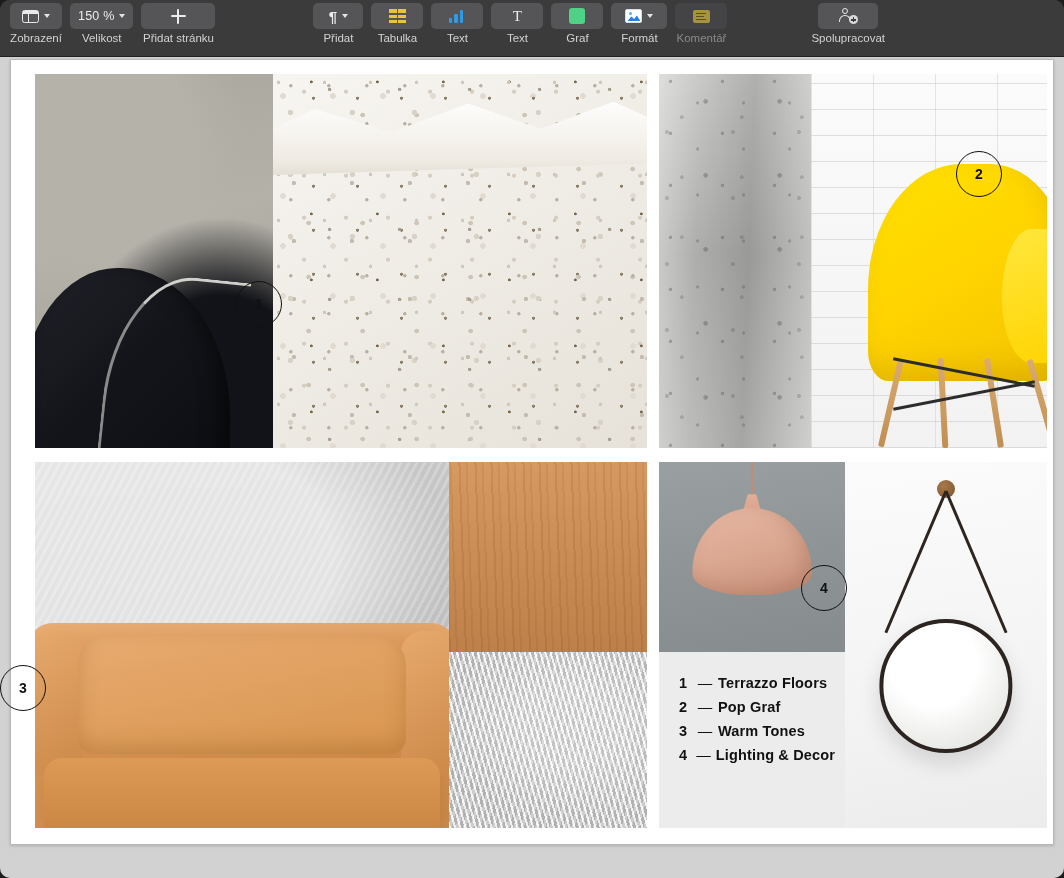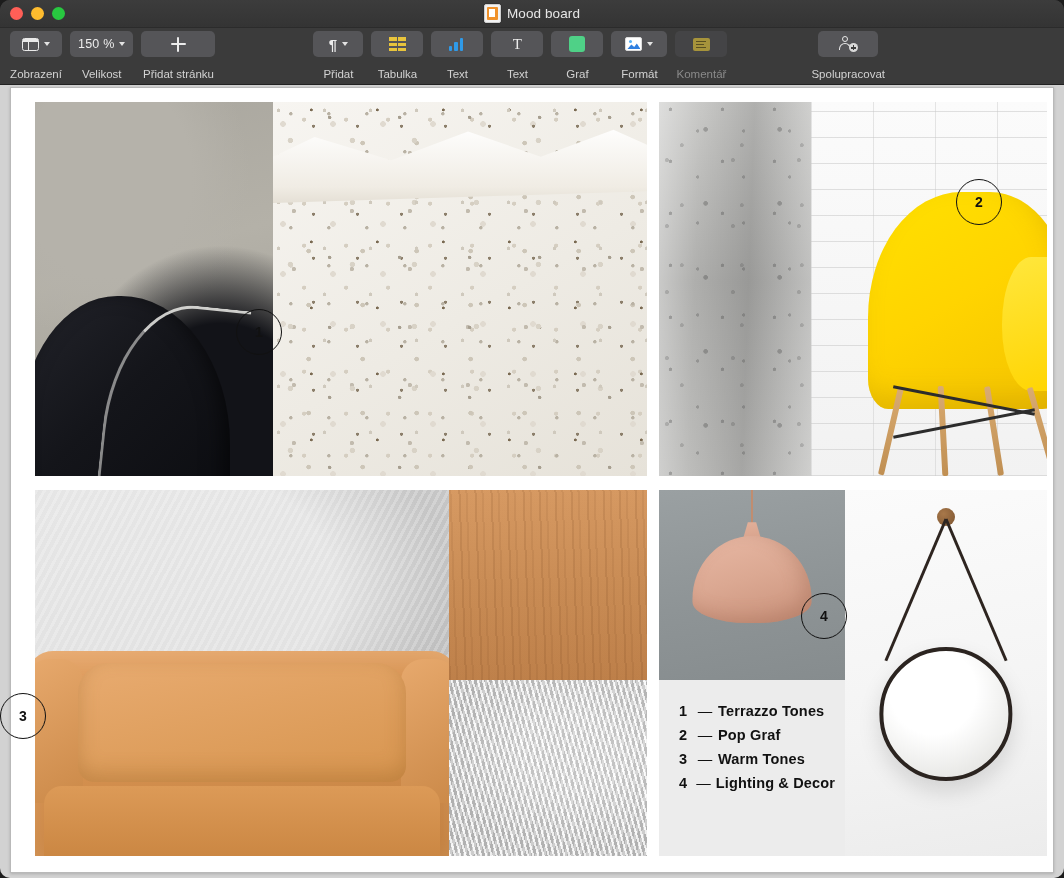--- a/index.html
+++ b/index.html
@@ -61,21 +61,21 @@
     display:flex;flex-direction:column;align-items:center;
     padding-top:3px;cursor:default;
   }
   .tb-btn{
     background:#555558;border-radius:5px;
     height:26px;min-width:40px;
     display:flex;align-items:center;justify-content:center;gap:4px;
     padding:0 8px;box-sizing:border-box;
   }
   .tb-label{
-    color:#d2d2d2;font-size:11.5px;margin-top:11px;white-space:nowrap;
+    color:#d2d2d2;font-size:11.5px;margin-top:3px;white-space:nowrap;
   }
   .tb-item.disabled .tb-btn{background:#4a4a4c;opacity:.65;}
   .tb-item.disabled .tb-label{color:#8a8a8a;}
   .chev{
     width:0;height:0;border-left:3.5px solid transparent;
     border-right:3.5px solid transparent;border-top:4px solid #e3e3e3;
     margin-left:1px;
   }
 
   
@@ -422,31 +422,20 @@
   .badge.b1{left:225px;top:221px;}
   .badge.b2{left:945px;top:91px;}
   .badge.b3{left:-11px;top:605px;}
   .badge.b4{left:790px;top:505px;}
 </style>
 </head>
 <body>
 
 <div class="window">
 
-  <div class="titlebar">
-    <div class="traffic">
-      <div class="light red"></div>
-      <div class="light yellow"></div>
-      <div class="light green"></div>
-    </div>
-    <div class="title-wrap">
-      <div class="doc-icon"></div>
-      <span class="title-text">Mood board</span>
-    </div>
-  </div>
 
   <div class="toolbar">
 
     <div class="tb-group" style="margin-left:10px;gap:8px;">
       <div class="tb-item">
         <div class="tb-btn" style="min-width:52px;">
           <span class="g-view"></span>
           <span class="chev"></span>
         </div>
         <span class="tb-label">Zobrazení</span>
@@ -594,21 +583,21 @@
             <div class="cell ph-lamp" style="height:190px;">
               <div class="lamp-cord"></div>
               <div class="lamp-neck"></div>
               <div class="lamp-shade"></div>
             </div>
             <div class="cell ph-legend" style="flex:1;">
               <div class="legend-list">
                 <div class="legend-row">
                   <span class="legend-num">1</span>
                   <span class="legend-dash">—</span>
-                  <span class="legend-label">Terrazzo Tones</span>
+                  <span class="legend-label">Terrazzo Floors</span>
                 </div>
                 <div class="legend-row">
                   <span class="legend-num">2</span>
                   <span class="legend-dash">—</span>
                   <span class="legend-label">Pop Graf</span>
                 </div>
                 <div class="legend-row">
                   <span class="legend-num">3</span>
                   <span class="legend-dash">—</span>
                   <span class="legend-label">Warm Tones</span>

